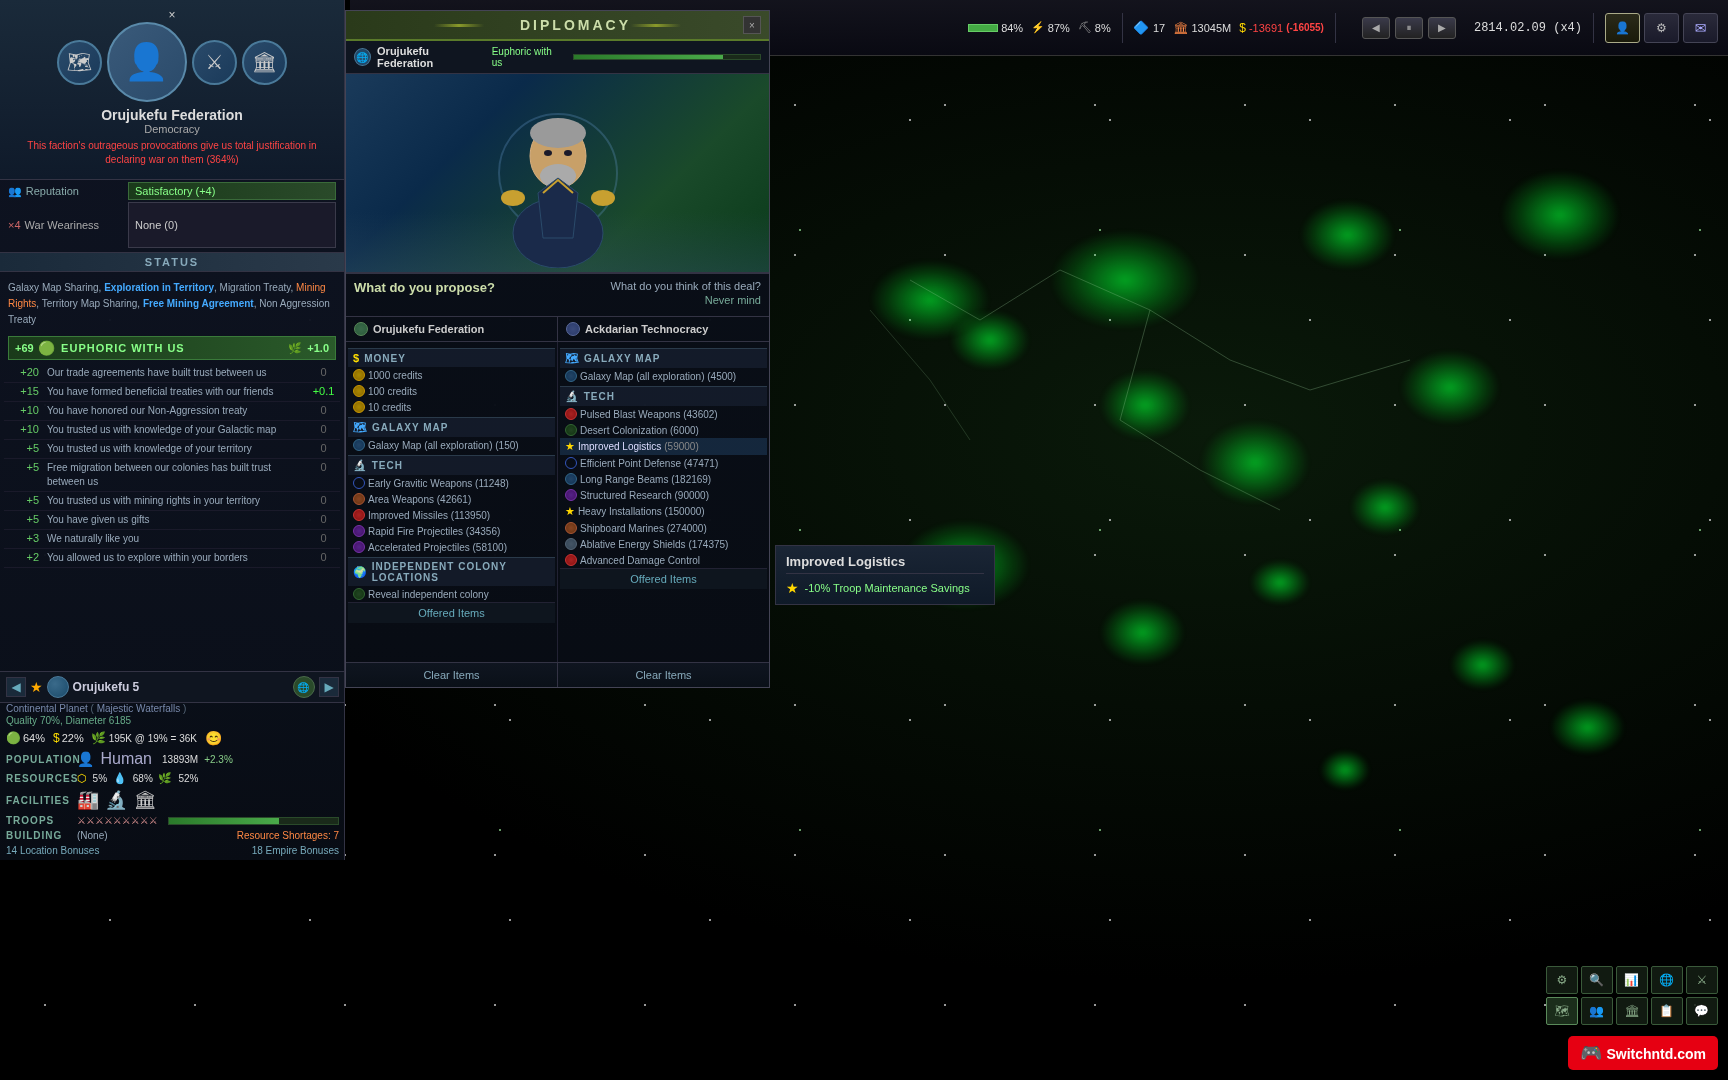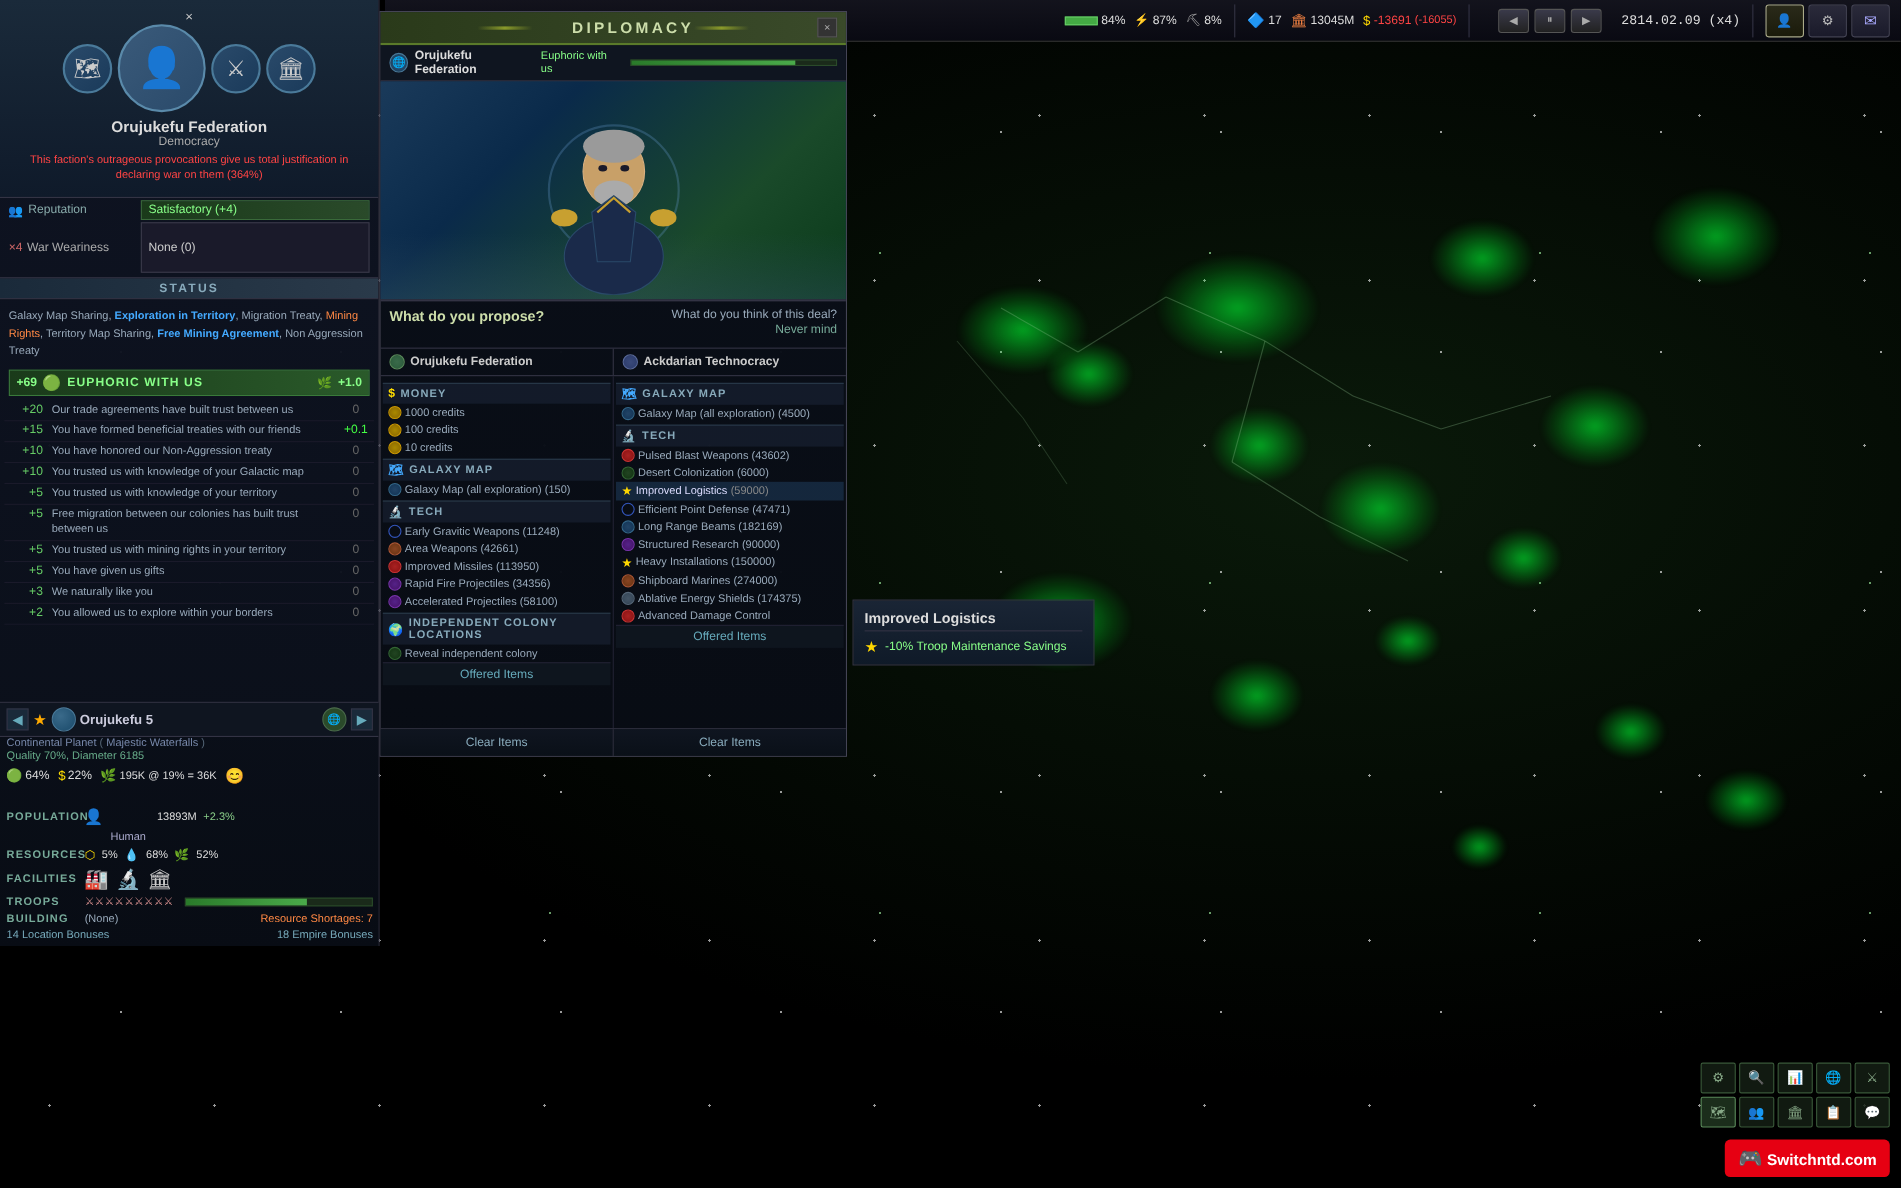--- a/index.html
+++ b/index.html
@@ -42,21 +42,21 @@
       background: radial-gradient(ellipse, rgba(0,255,50,0.6), rgba(0,200,30,0.2) 50%, transparent 70%);
       filter: blur(2px);
     }
 
     
     #top-hud {
       position: absolute;
       top: 0;
       left: 350px;
       right: 0;
-      height: 38px;
+      height: 56px;
       background: linear-gradient(to bottom, rgba(20,20,30,0.95), rgba(10,10,20,0.9));
       border-bottom: 1px solid #333;
       display: flex;
       align-items: center;
       justify-content: flex-end;
       padding: 0 10px;
       z-index: 10;
       gap: 8px;
     }
 
@@ -406,21 +406,21 @@
 
     .row-label {
       width: 65px;
       color: #7a9;
       font-size: 10px;
       font-weight: bold;
       letter-spacing: 1px;
     }
 
     .pop-icons { font-size: 14px; color: #8af; }
-    .pop-species { color: #aac; font-size: 10px; margin-top: 39px; }
+    .pop-species { color: #aac; font-size: 16px; }
     .pop-count { color: #ddd; font-size: 10px; margin-left: 4px; }
     .pop-growth { color: #8c8; font-size: 10px; }
 
     .progress-bar-container {
       flex: 1;
       height: 8px;
       background: #1a2a1a;
       border: 1px solid #2a4a2a;
       position: relative;
       margin-left: 4px;
@@ -891,21 +891,21 @@
     <span style="color:#4af;font-size:13px;">🔷</span>
     <span>17</span>
   </div>
   <div class="hud-stat">
     <span style="color:#f84;font-size:12px;">🏛</span>
     <span>13045M</span>
   </div>
   <div class="hud-stat">
     <span style="color:#ffd700;font-size:12px;">$</span>
     <span class="neg-val">-13691</span>
-    <span class="neg-val" style="font-size:10px;">(-16055)</span>
+    <span class="neg-val" style="font-size:10px;font-weight:bold;">(-16055)</span>
   </div>
   <div class="hud-sep"></div>
   <div class="hud-controls">
     <div class="hud-btn">◀</div>
     <div class="hud-btn">⏸</div>
     <div class="hud-btn">▶</div>
   </div>
   <div class="date-display">2814.02.09 (x4)</div>
   <div class="hud-sep"></div>
   <div id="top-right-controls">

